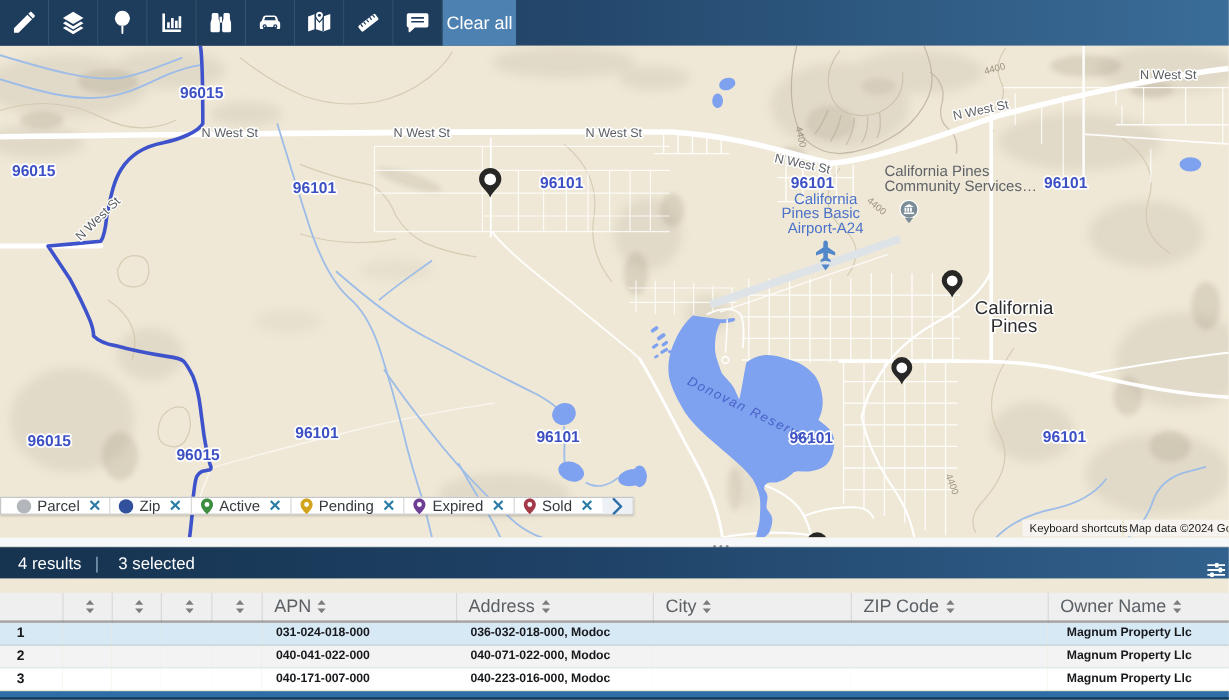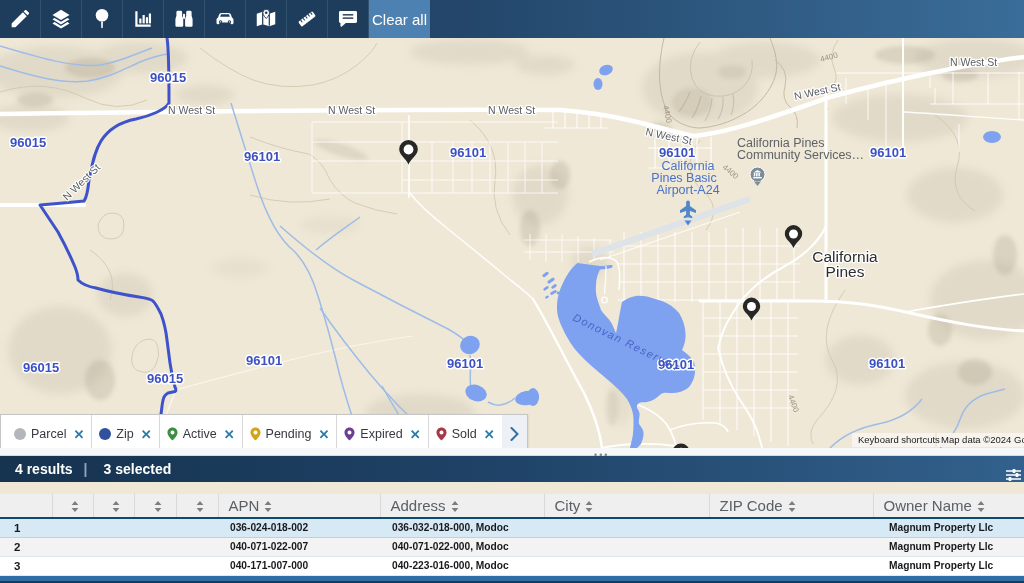--- a/index.html
+++ b/index.html
@@ -7,42 +7,42 @@
 #stage { position:relative; width:1024px; height:583px; background:#efe8d6; overflow:hidden; }
 #map { position:absolute; left:0; top:38px; width:1024px; height:410px; overflow:hidden; }
 
 #toolbar { position:absolute; left:0; top:0; width:1024px; height:38px;
   background:linear-gradient(90deg,#1c3a59 0%,#23466a 45%,#3a6d99 100%); display:flex; }
 .tbtn { width:41px; height:38px; background:#1e3c5c; border-right:1px solid #31536f;
   display:flex; align-items:center; justify-content:center; }
 .clearall { width:61px; height:38px; background:#4d81b1; color:#fff; font-size:15px;
   display:flex; align-items:center; justify-content:center; }
 
-#chips { position:absolute; left:0; top:414px; height:40px; display:flex; align-items:stretch; padding-left:6px;
+#chips { position:absolute; left:0; top:414px; height:15px; display:flex; align-items:stretch; padding-left:6px;
   background:#fff; border:1px solid #c6c6c6; box-shadow:0 1px 2px rgba(0,0,0,.18); }
 .chip { display:flex; align-items:center; padding:0 7px; border-right:1px solid #d8d8d8;
   font-size:12.5px; color:#36393d; white-space:nowrap; }
 .chip .ic { margin-right:5px; display:flex; }
 .chip .x { margin-left:7px; color:#2a7ba6; font-size:13px; font-weight:bold; }
 .dot { width:12px; height:12px; border-radius:50%; }
 #chev { width:25px; display:flex; align-items:center; justify-content:center; background:#edf1f5; }
 
 #handle { position:absolute; left:0; top:448px; width:1024px; height:8px; background:#f6f7f8;
   border-bottom:1px solid #d9dbdd; }
 #handle .dots { position:absolute; left:594px; top:2px; color:#80868b; font-size:9px; letter-spacing:2px; }
 
 #rbar { position:absolute; left:0; top:456px; width:1024px; height:26px; color:#fff;
   background:linear-gradient(90deg,#16334f 0%,#1e4165 45%,#32618d 100%);
-  display:flex; align-items:center; font-size:14px;font-weight:bold; }
+  display:flex; align-items:center; font-size:14px; }
 
 #tbl { position:absolute; left:0; top:494px; width:1024px; }
 table { border-collapse:collapse; width:1024px; table-layout:fixed; }
 th { height:24px; background:#efefef; border-right:1px solid #d9d9d9; font-weight:normal;
   color:#5b6065; font-size:15px; text-align:left; padding:0 0 0 10px; }
-thead tr { border-bottom:2px solid #0c4a6e; }
+thead tr { border-bottom:2px solid #a3a3a3; }
 td { height:19px; font-size:10.2px; font-weight:bold; color:#17191c; padding:0 0 0 12px; overflow:hidden; white-space:nowrap; }
 tr.r1 { background:#d8e9f6; border-bottom:1px solid #b7d3e6; }
 tr.r2 { background:#f3f3f3; border-bottom:1px solid #dde8ef; }
 tr.r3 { background:#ffffff; }
 #foot { position:absolute; left:0; top:576px; width:1024px; height:7px; background:#2e6da6;
   border-bottom:2px solid #163a59; }
 .srt { display:inline-block; vertical-align:-1px; margin-left:5px; }
 </style>
 </head>
 <body>
@@ -496,33 +496,33 @@
               </svg></th>
       </tr>
         </thead>
       <tbody>
       <tr class="r1">
             <td style="padding-left:14px;font-size:11.5px">1</td>
             <td></td>
             <td></td>
             <td></td>
             <td></td>
-            <td>036-024-018-002</td>
+            <td>031-024-018-000</td>
             <td>036-032-018-000, Modoc</td>
             <td></td>
             <td></td>
             <td style="padding-left:16px">Magnum Property Llc</td>
           </tr>
       <tr class="r2">
             <td style="padding-left:14px;font-size:11.5px">2</td>
             <td></td>
             <td></td>
             <td></td>
             <td></td>
-            <td>040-071-022-007</td>
+            <td>040-041-022-000</td>
             <td>040-071-022-000, Modoc</td>
             <td></td>
             <td></td>
             <td style="padding-left:16px">Magnum Property Llc</td>
           </tr>
       <tr class="r3">
             <td style="padding-left:14px;font-size:11.5px">3</td>
             <td></td>
             <td></td>
             <td></td>

